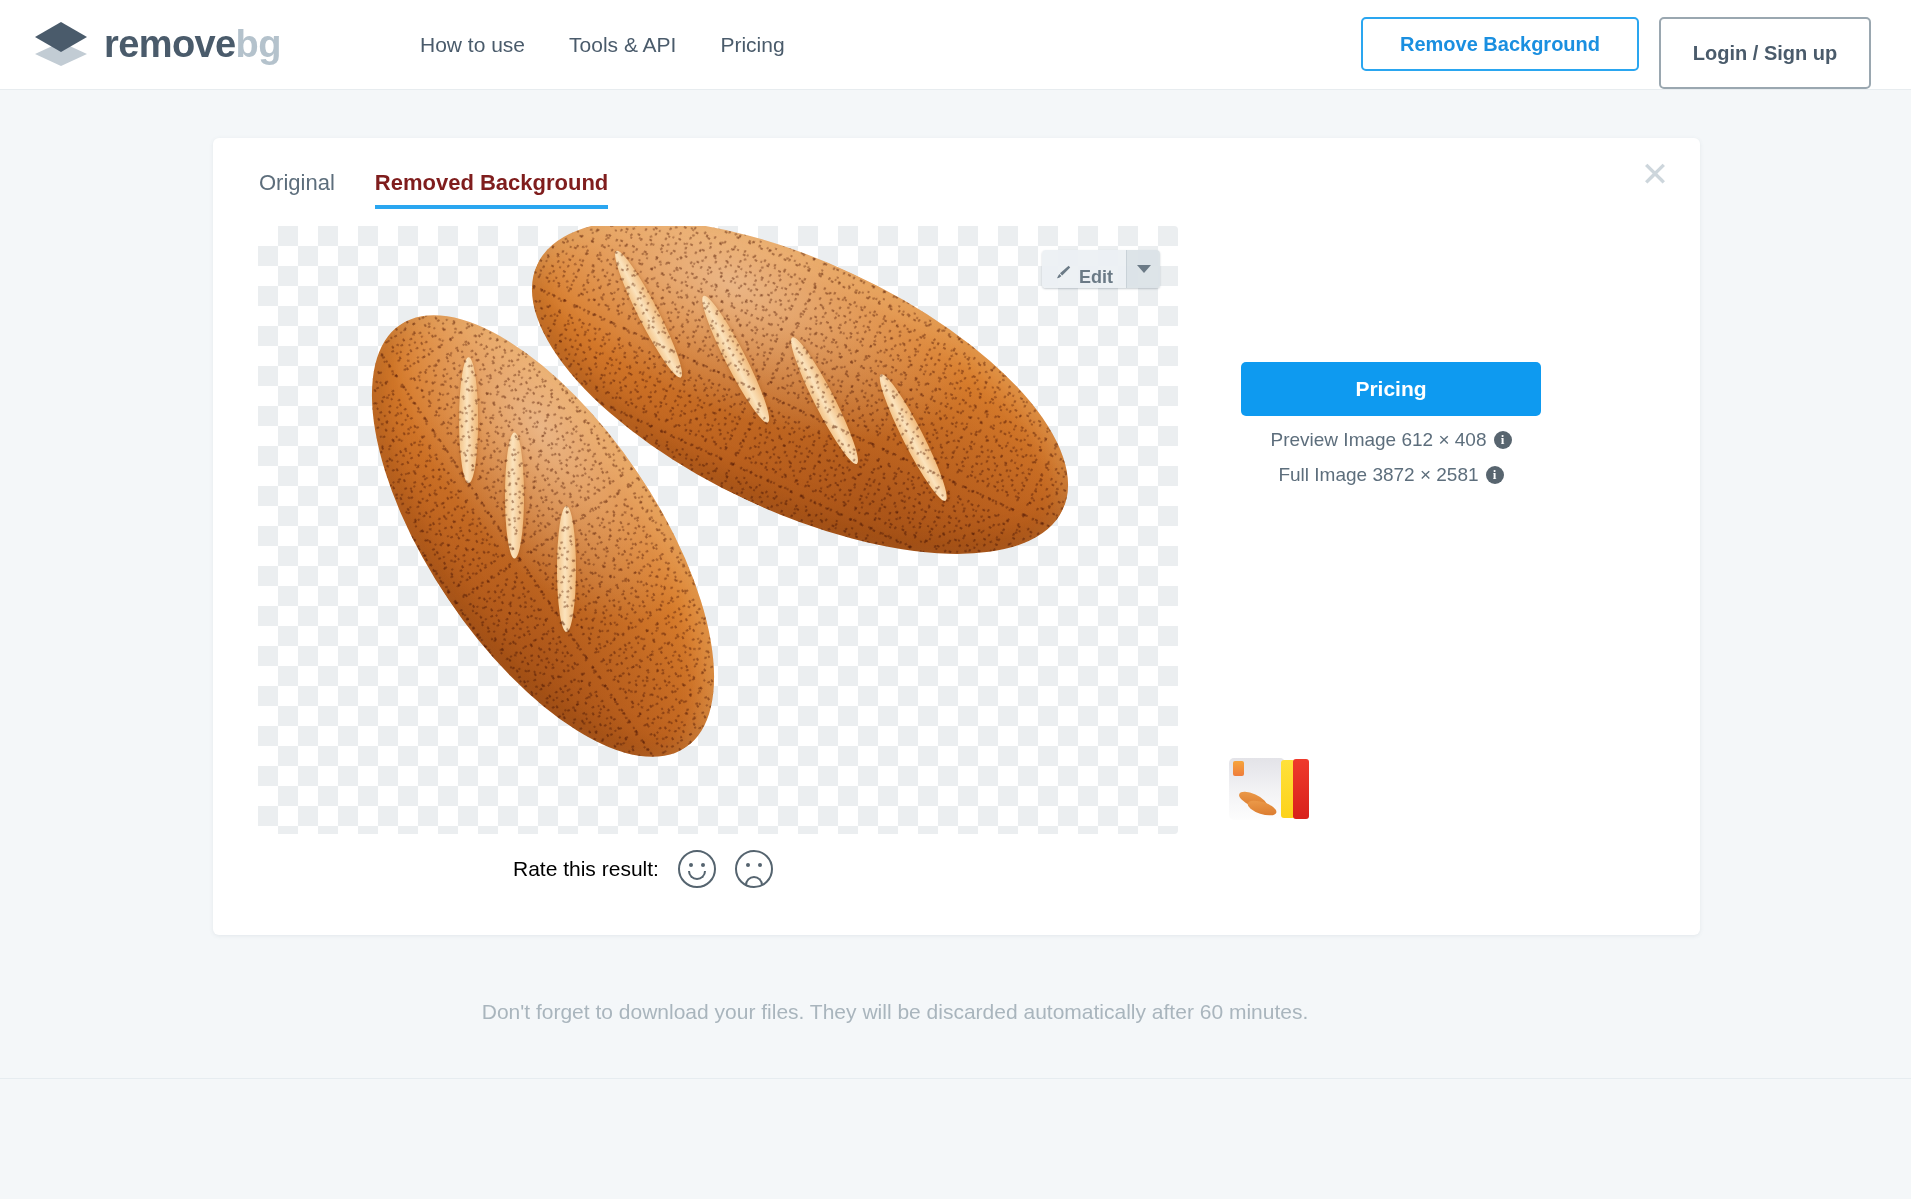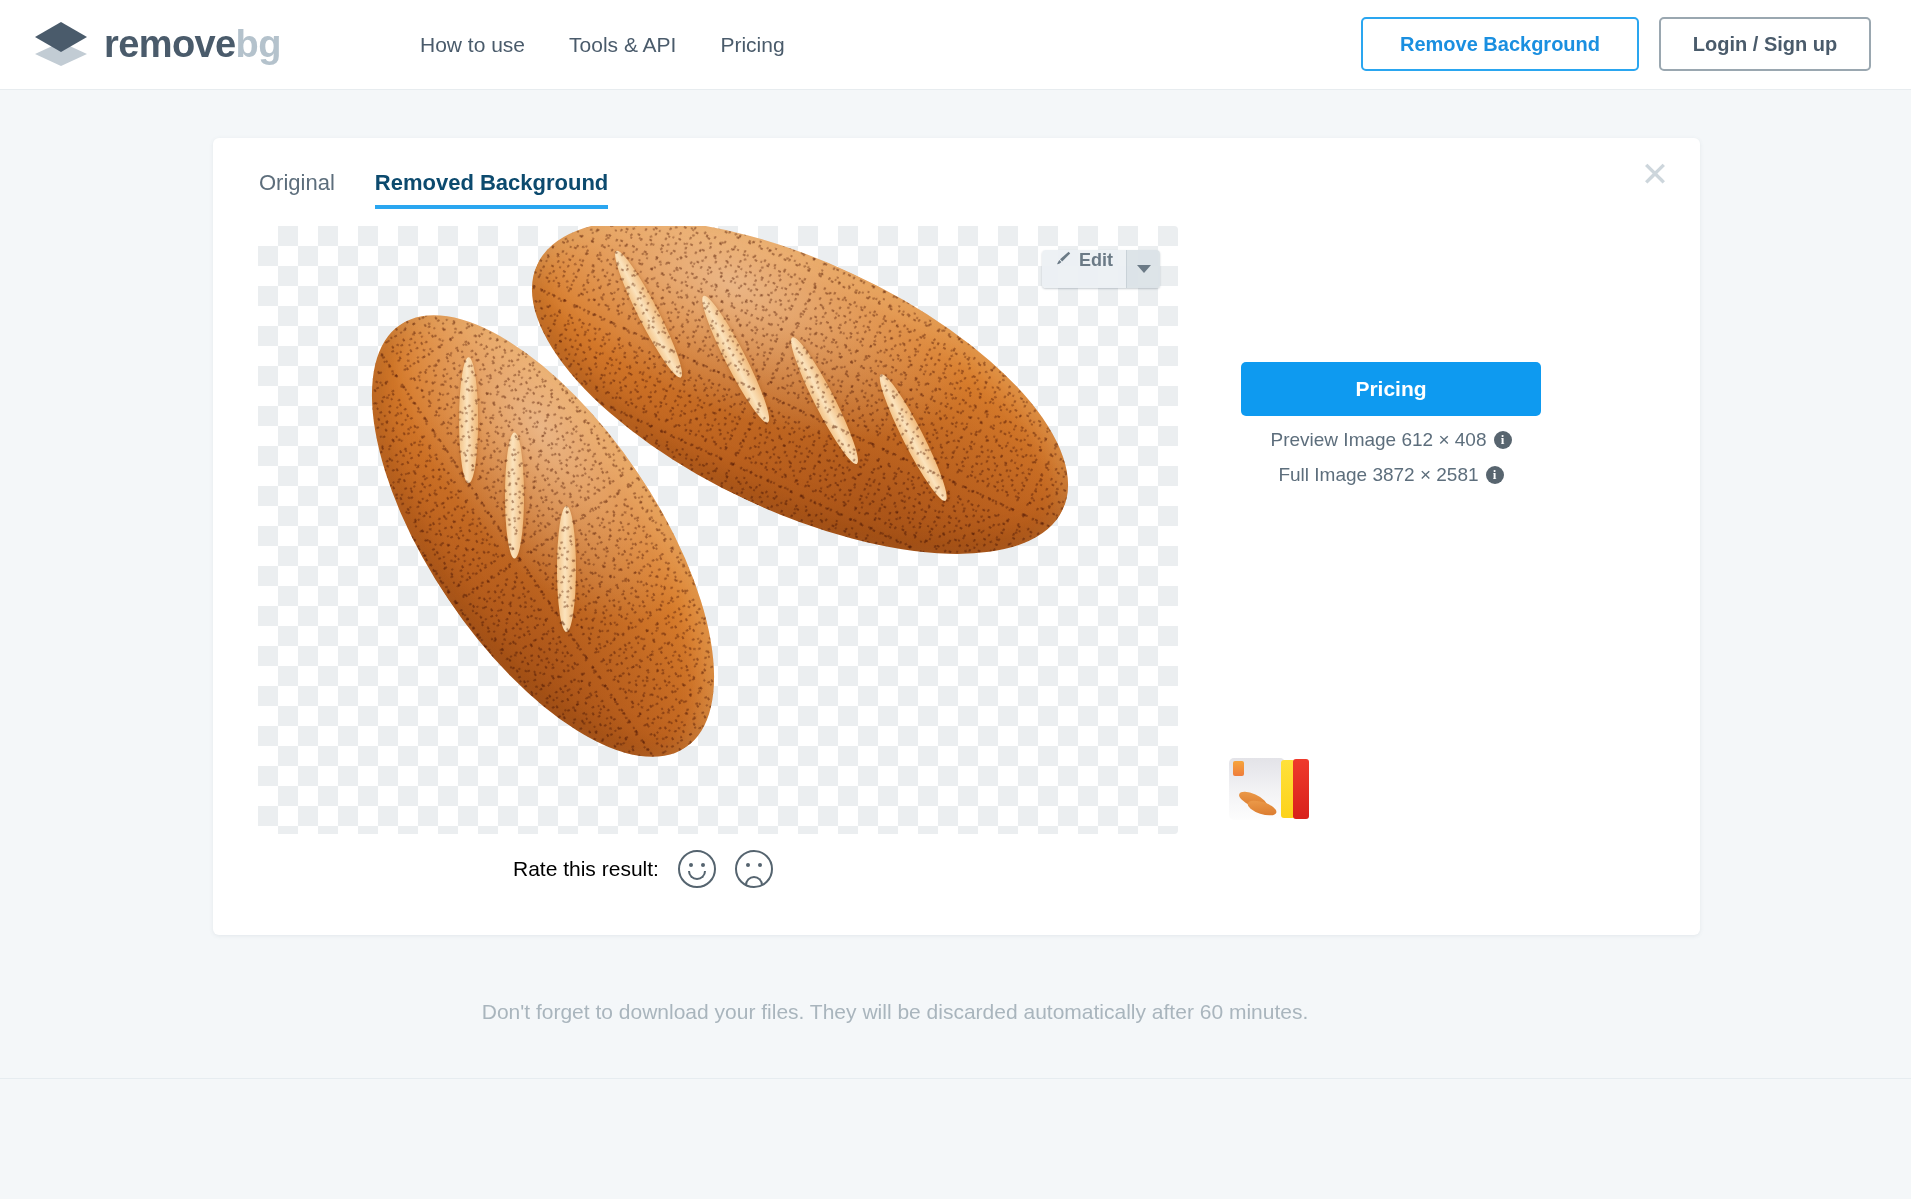--- a/index.html
+++ b/index.html
@@ -71,21 +71,21 @@
     border: 2px solid #2aa6f0;
     border-radius: 5px;
     background: #ffffff;
     color: #1a8fe0;
     font-size: 20px;
     font-weight: bold;
     font-family: "Liberation Sans", sans-serif;
     cursor: pointer;
   }
   .btn-login {
-    width: 212px; height: 54px;
+    width: 212px; height: 72px;
     border: 2px solid #9aa7b0;
     border-radius: 5px;
     background: #ffffff;
     color: #4a5b6b;
     font-size: 20px;
     font-weight: bold;
     font-family: "Liberation Sans", sans-serif;
     cursor: pointer;
   }
 
@@ -120,21 +120,21 @@
   }
   .tab {
     font-size: 22px;
     color: #5d6e7c;
     padding-bottom: 9px;
     cursor: pointer;
     border-bottom: 4px solid transparent;
     white-space: nowrap;
   }
   .tab.active {
-    color: #0c4a6e;
+    color: #7f1d1d;
     font-weight: bold;
     border-bottom-color: #2aa6f0;
   }
 
   
   .canvas {
     position: absolute;
     left: 45px; top: 88px;
     width: 920px; height: 608px;
     border-radius: 4px;
@@ -214,21 +214,21 @@
     position: absolute;
     right: 18px; top: 24px;
     display: flex;
     height: 38px;
     border-radius: 4px;
     overflow: hidden;
     box-shadow: 0 1px 2px rgba(60,80,95,0.28);
     z-index: 10;
   }
   .edit-main {
-    display: flex; align-items: flex-start; gap: 7px;
+    display: flex; align-items: flex-end; gap: 7px;
     padding: 0 13px 0 11px;
     background: rgba(236,240,243,0.94);
     color: #6b7a86;
     font-size: 18px;
     font-weight: bold;
     cursor: pointer;
     border-right: 1px solid #c9d2d8;
   }
   .edit-caret {
     width: 33px;

